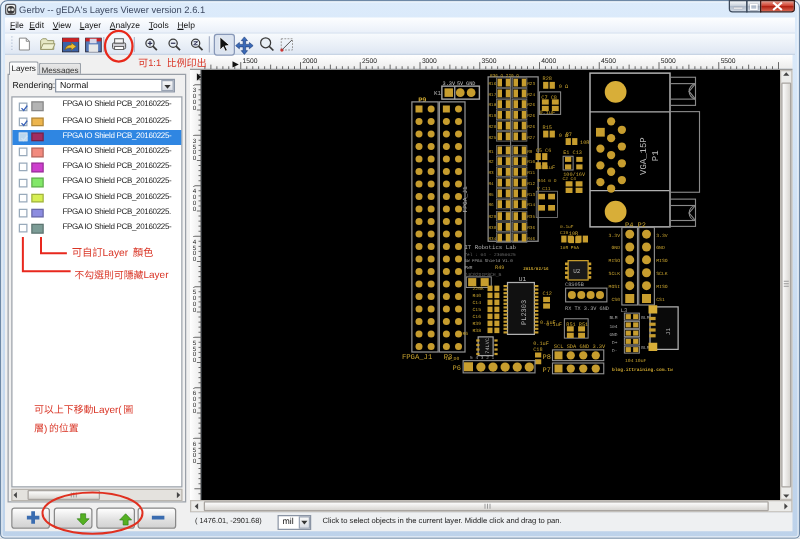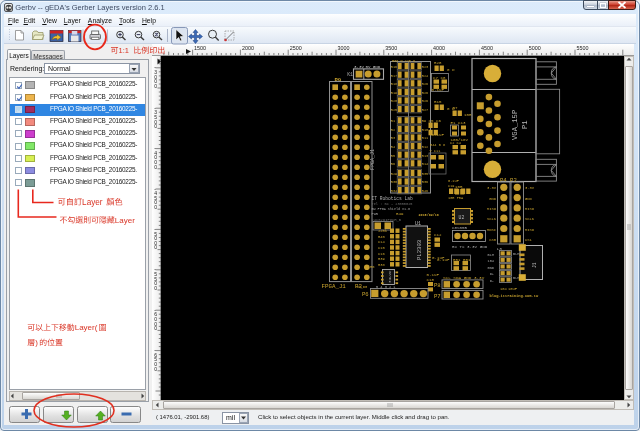--- a/index.html
+++ b/index.html
@@ -7,21 +7,21 @@
 
 <div class="abs" style="left:0;top:0;width:640px;height:431px;background:linear-gradient(#dcebfb,#bdd2ea);border:1px solid #6d88a6;border-radius:6px 6px 4px 4px;"></div>
 <div class="abs" style="left:1px;top:1px;width:638px;height:429px;border:1px solid rgba(255,255,255,0.6);border-radius:5px 5px 3px 3px;"></div>
 
 <div class="abs" style="left:3.7px;top:3.2px;width:9.2px;height:8.6px;background:linear-gradient(#f2f2f0,#c9c9c4);border-radius:2px;border:1px solid #55565a"></div>
 <svg class="abs" style="left:3.7px;top:3.2px" width="10" height="9">
     <circle cx="4.7" cy="4.8" r="3.1" fill="#3a3a3c"></circle>
     <circle cx="3.4" cy="4.7" r="1.1" fill="#e8e8e4"></circle>
     <circle cx="6.0" cy="4.7" r="1.1" fill="#e8e8e4"></circle>
   </svg>
-<div class="abs" style="left:15.3px;top:2.6px;font-size:7.5px;color:#3e4a62;">Gerbv -- gEDA's Gerber Layers version 2.6.1</div>
+<div class="abs" style="left:15.3px;top:2.6px;font-size:7.5px;color:#3e4a62;">Gerbv -- gEDA's Layers Viewer version 2.6.1</div>
 
 <div class="abs" style="left:583px;top:0px;width:15px;height:10px;background:linear-gradient(#f4f6f8,#c9d1dc 45%,#aebaca 50%,#d3dbe6);border:1px solid #3c4a5c;border-radius:0 0 0 3px;"></div>
 <div class="abs" style="left:597px;top:0px;width:12px;height:10px;background:linear-gradient(#f4f6f8,#c9d1dc 45%,#aebaca 50%,#d3dbe6);border:1px solid #3c4a5c;"></div>
 <div class="abs" style="left:608px;top:0px;width:28px;height:10px;background:linear-gradient(#e89b8c,#cf4231 45%,#b01f10 50%,#d96550);border:1px solid #3c1a14;border-radius:0 0 3px 0;"></div>
 <div class="abs" style="left:587px;top:5.5px;width:7px;height:1.6px;background:#fff;box-shadow:0 0 1px #667"></div>
 <div class="abs" style="left:599.5px;top:2.5px;width:6.5px;height:5px;border:1.4px solid #fff;box-shadow:0 0 1px #667"></div>
 <svg class="abs" style="left:608px;top:0" width="28" height="10">
     <path d="M10.5 2 L17.5 8 M17.5 2 L10.5 8" stroke="#fff" stroke-width="1.7"></path>
   </svg>
 

